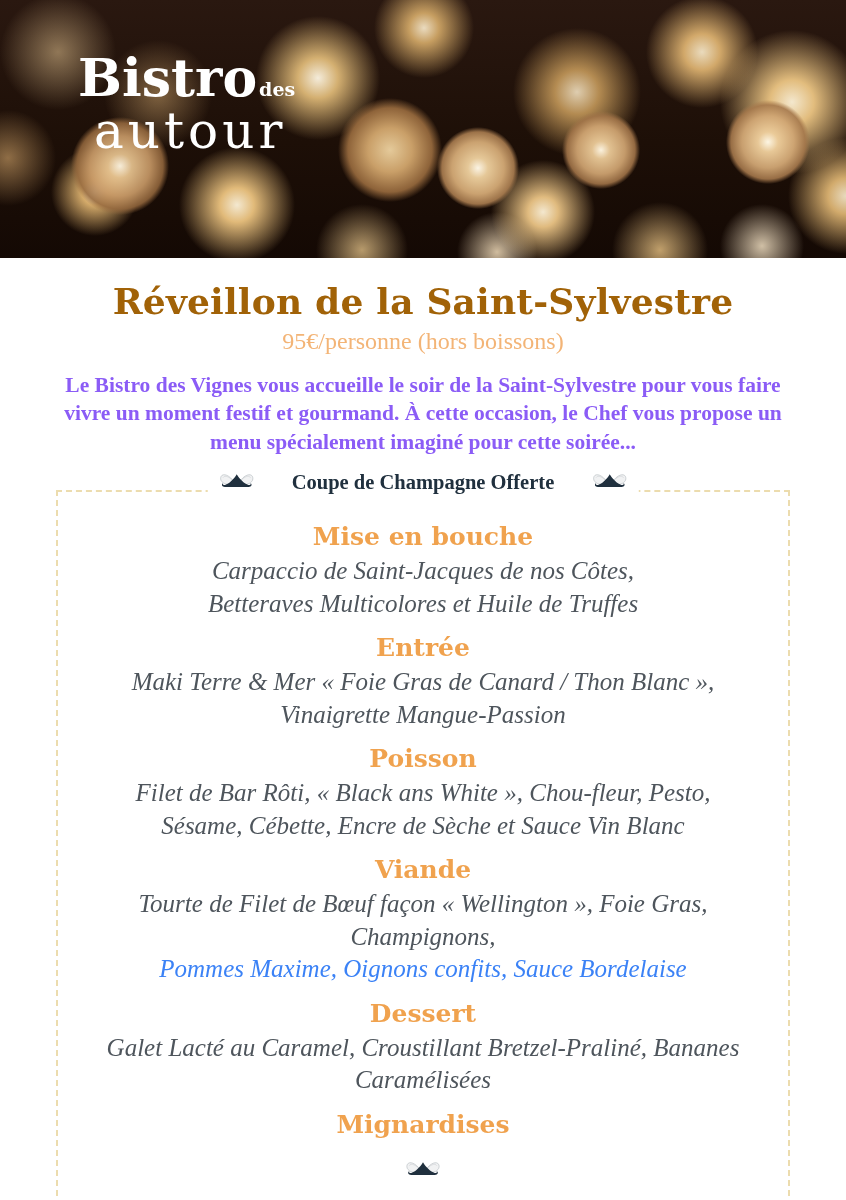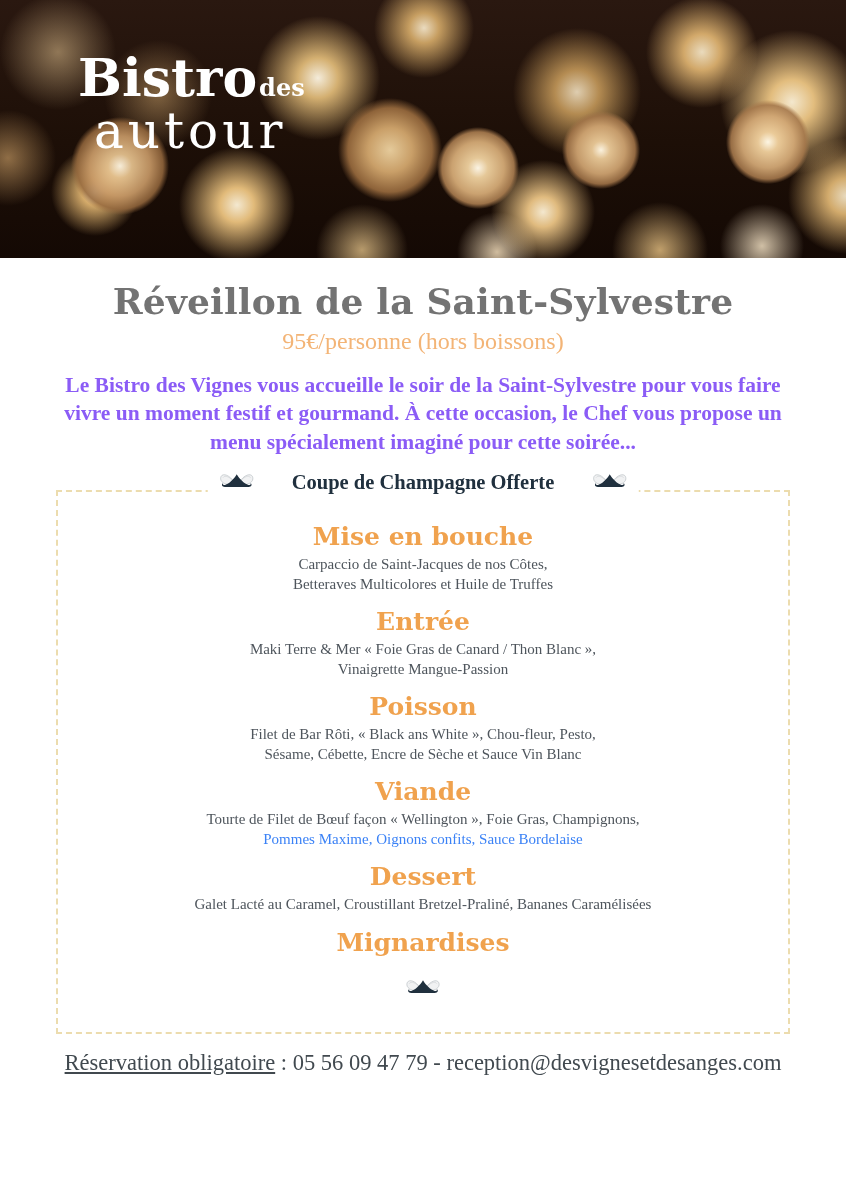--- a/index.html
+++ b/index.html
@@ -50,21 +50,21 @@
     color:#ffffff;
     line-height:1;
   }
   .logo-line1{
     font-family:"DejaVu Serif", serif;
     font-weight:700;
     font-size:52px;
     letter-spacing:0px;
   }
   .logo-des{
-    font-size:24px;
+    font-size:19px;
     font-weight:700;
     margin-left:2px;
   }
   .logo-line2{
     font-family:"DejaVu Serif", serif;
     font-size:50px;
     letter-spacing:4px;
     margin-left:16px;
     margin-top:2px;
   }
@@ -118,22 +118,23 @@
   .wings{display:block;}
 
   .section{margin-bottom:13px;}
   .section-name{
     font-family:"DejaVu Serif", serif;
     font-weight:700;
     font-size:25px;
     margin-bottom:4px;
   }
   .section-line{
-    font-size:15px;
+    font-size:25px;
     line-height:1.3;
+    font-style:italic;
   }
   .divider-icon{
     margin:20px 0 12px;
     display:flex;justify-content:center;
   }
   .sommelier{
     font-size:21px;
     line-height:1.33;
   }
   .sommelier .lead{font-weight:700;}
@@ -152,21 +153,21 @@
 <div id="page">
 
   <div class="hero">
     <div class="bokeh"></div>
     <div class="logo">
       <div class="logo-line1"><span>Bistro</span><span class="logo-des">des</span></div>
       <div class="logo-line2"><span>autour</span></div>
     </div>
   </div>
 
-  <div class="event-title" style="color:#737373;">Réveillon de la Saint-Sylvestre</div>
+  <div class="event-title" style="color:#a16207;">Réveillon de la Saint-Sylvestre</div>
   <div class="event-price" style="color:#f3b476;">95€/personne (hors boissons)</div>
 
   <div class="intro" style="color:#8b5cf6;">
     <div>Le Bistro des Vignes vous accueille le soir de la Saint-Sylvestre pour vous faire</div>
     <div>vivre un moment festif et gourmand. À cette occasion, le Chef vous propose un</div>
     <div>menu spécialement imaginé pour cette soirée...</div>
   </div>
 
   <div class="menu-box">
 

